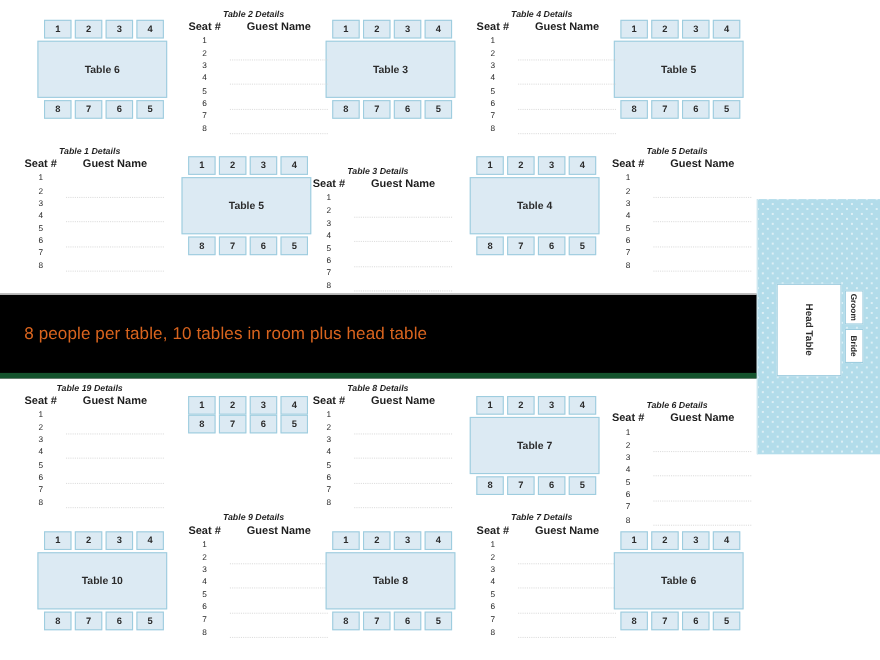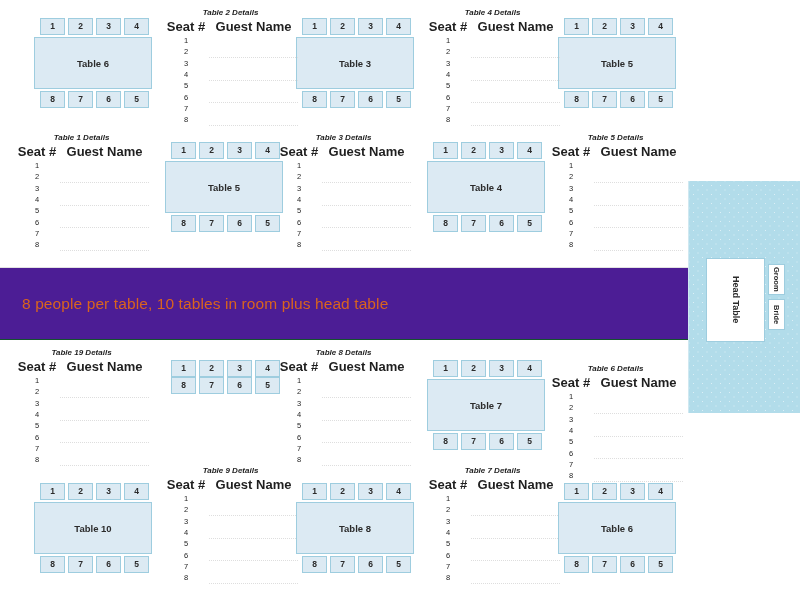--- a/index.html
+++ b/index.html
@@ -72,21 +72,21 @@
     text-align: center;
     font-size: 8px;
     font-weight: bold;
     color: #1f1f1f;
     line-height: 1.2;
     padding-bottom: 1px;
     font-style: italic;
   }
   .details-head {
     display: flex;
-    font-size: 13px;
+    font-size: 10px;
     font-weight: bold;
     color: #1f1f1f;
     line-height: 1.2;
     padding-bottom: 1px;
   }
   .col-seat {
     width: 46px;
     text-align: center;
     flex: 0 0 46px;
   }
@@ -109,23 +109,23 @@
     border-bottom: 1px dotted #dedede;
   }
 
   
   #banner {
     position: absolute;
     left: 0;
     top: 267px;
     width: 688px;
     height: 71px;
-    background: #4c1d95;
+    background: #000000;
     border-top: 1px solid #e2e2e2;
-    border-bottom: 1px solid #14532d;
+    border-bottom: 5px solid #14532d;
     display: flex;
     align-items: center;
   }
   #banner-text {
     padding-left: 22px;
     font-size: 15.5px;
     color: #d9641e;
     letter-spacing: 0.1px;
   }
 
@@ -368,21 +368,21 @@
     </div>
     <div class="table-body">Table 5</div>
     <div class="seat-row table-bottom">
       <div class="seat">8</div>
       <div class="seat">7</div>
       <div class="seat">6</div>
       <div class="seat">5</div>
     </div>
   </div>
 
-  <div class="details" style="left:276px; top:133px;">
+  <div class="details" style="left:276px; top:151px;">
     <div class="details-title">Table 3 Details</div>
     <div class="details-head">
       <div class="col-seat">Seat #</div>
       <div class="col-name">Guest Name</div>
     </div>
     <div class="details-row">
         <div class="col-seat">1</div>
         <div class="col-name"></div>
       </div>
     <div class="details-row alt">

